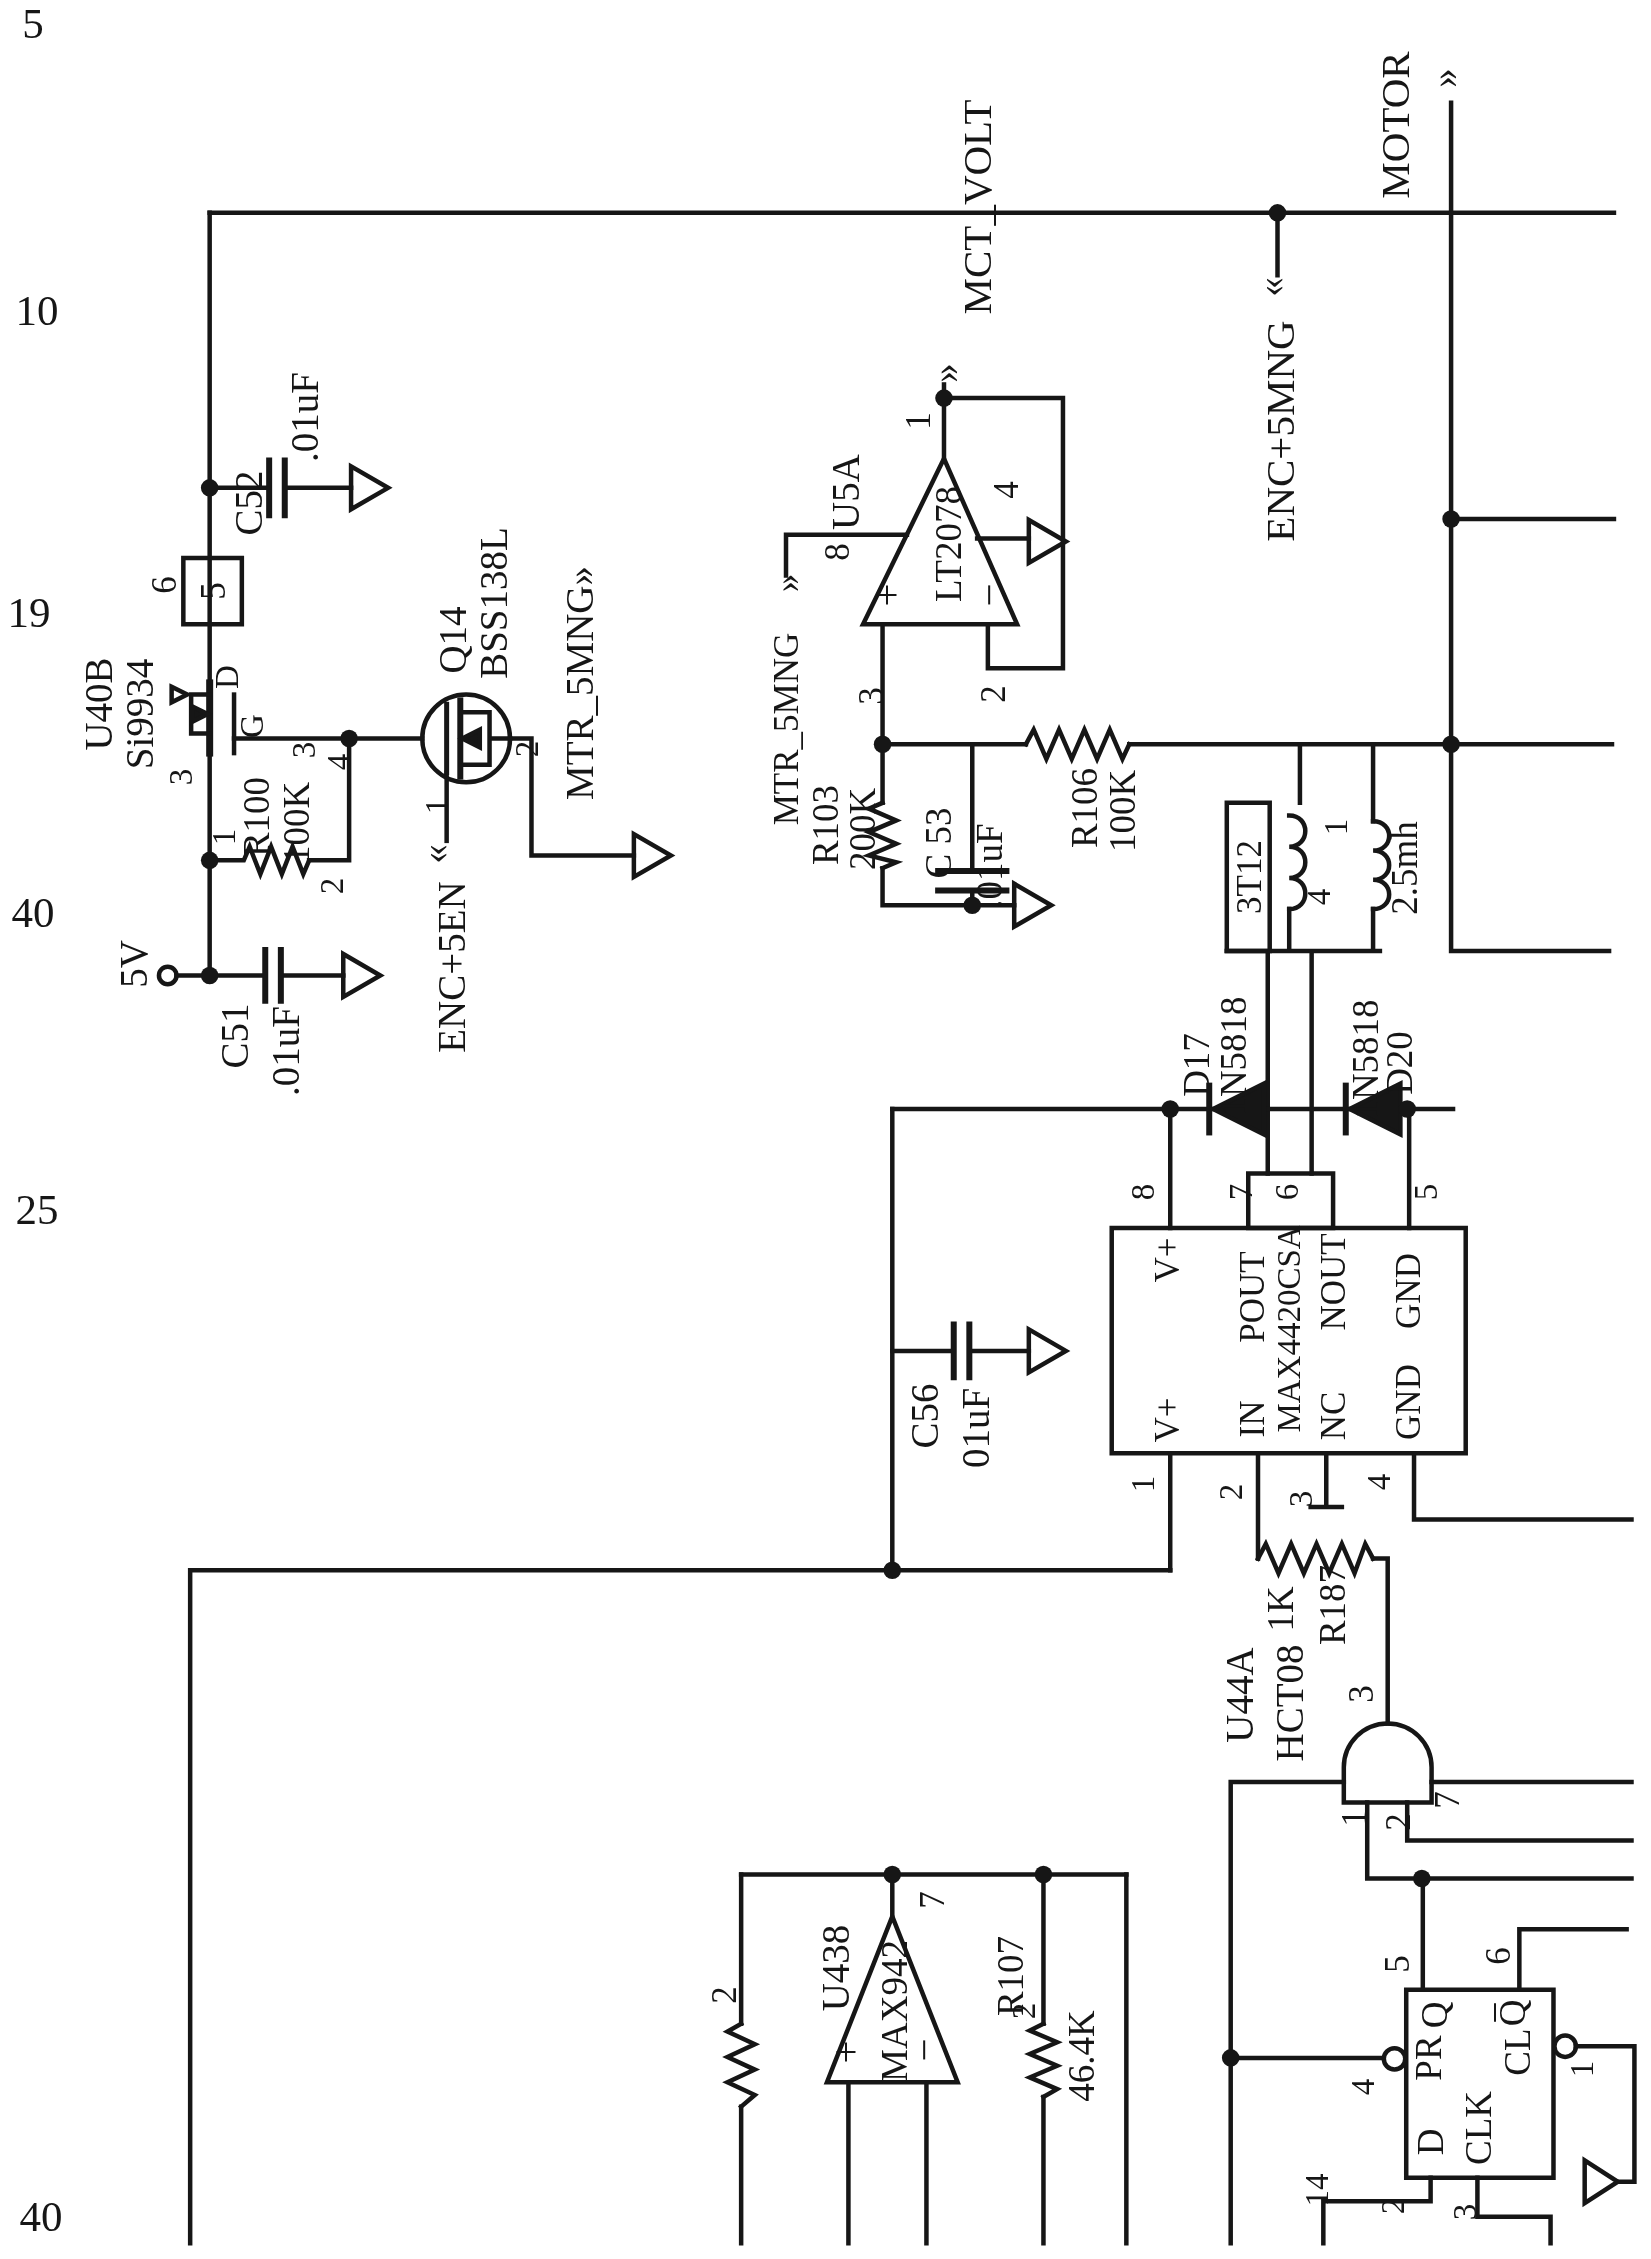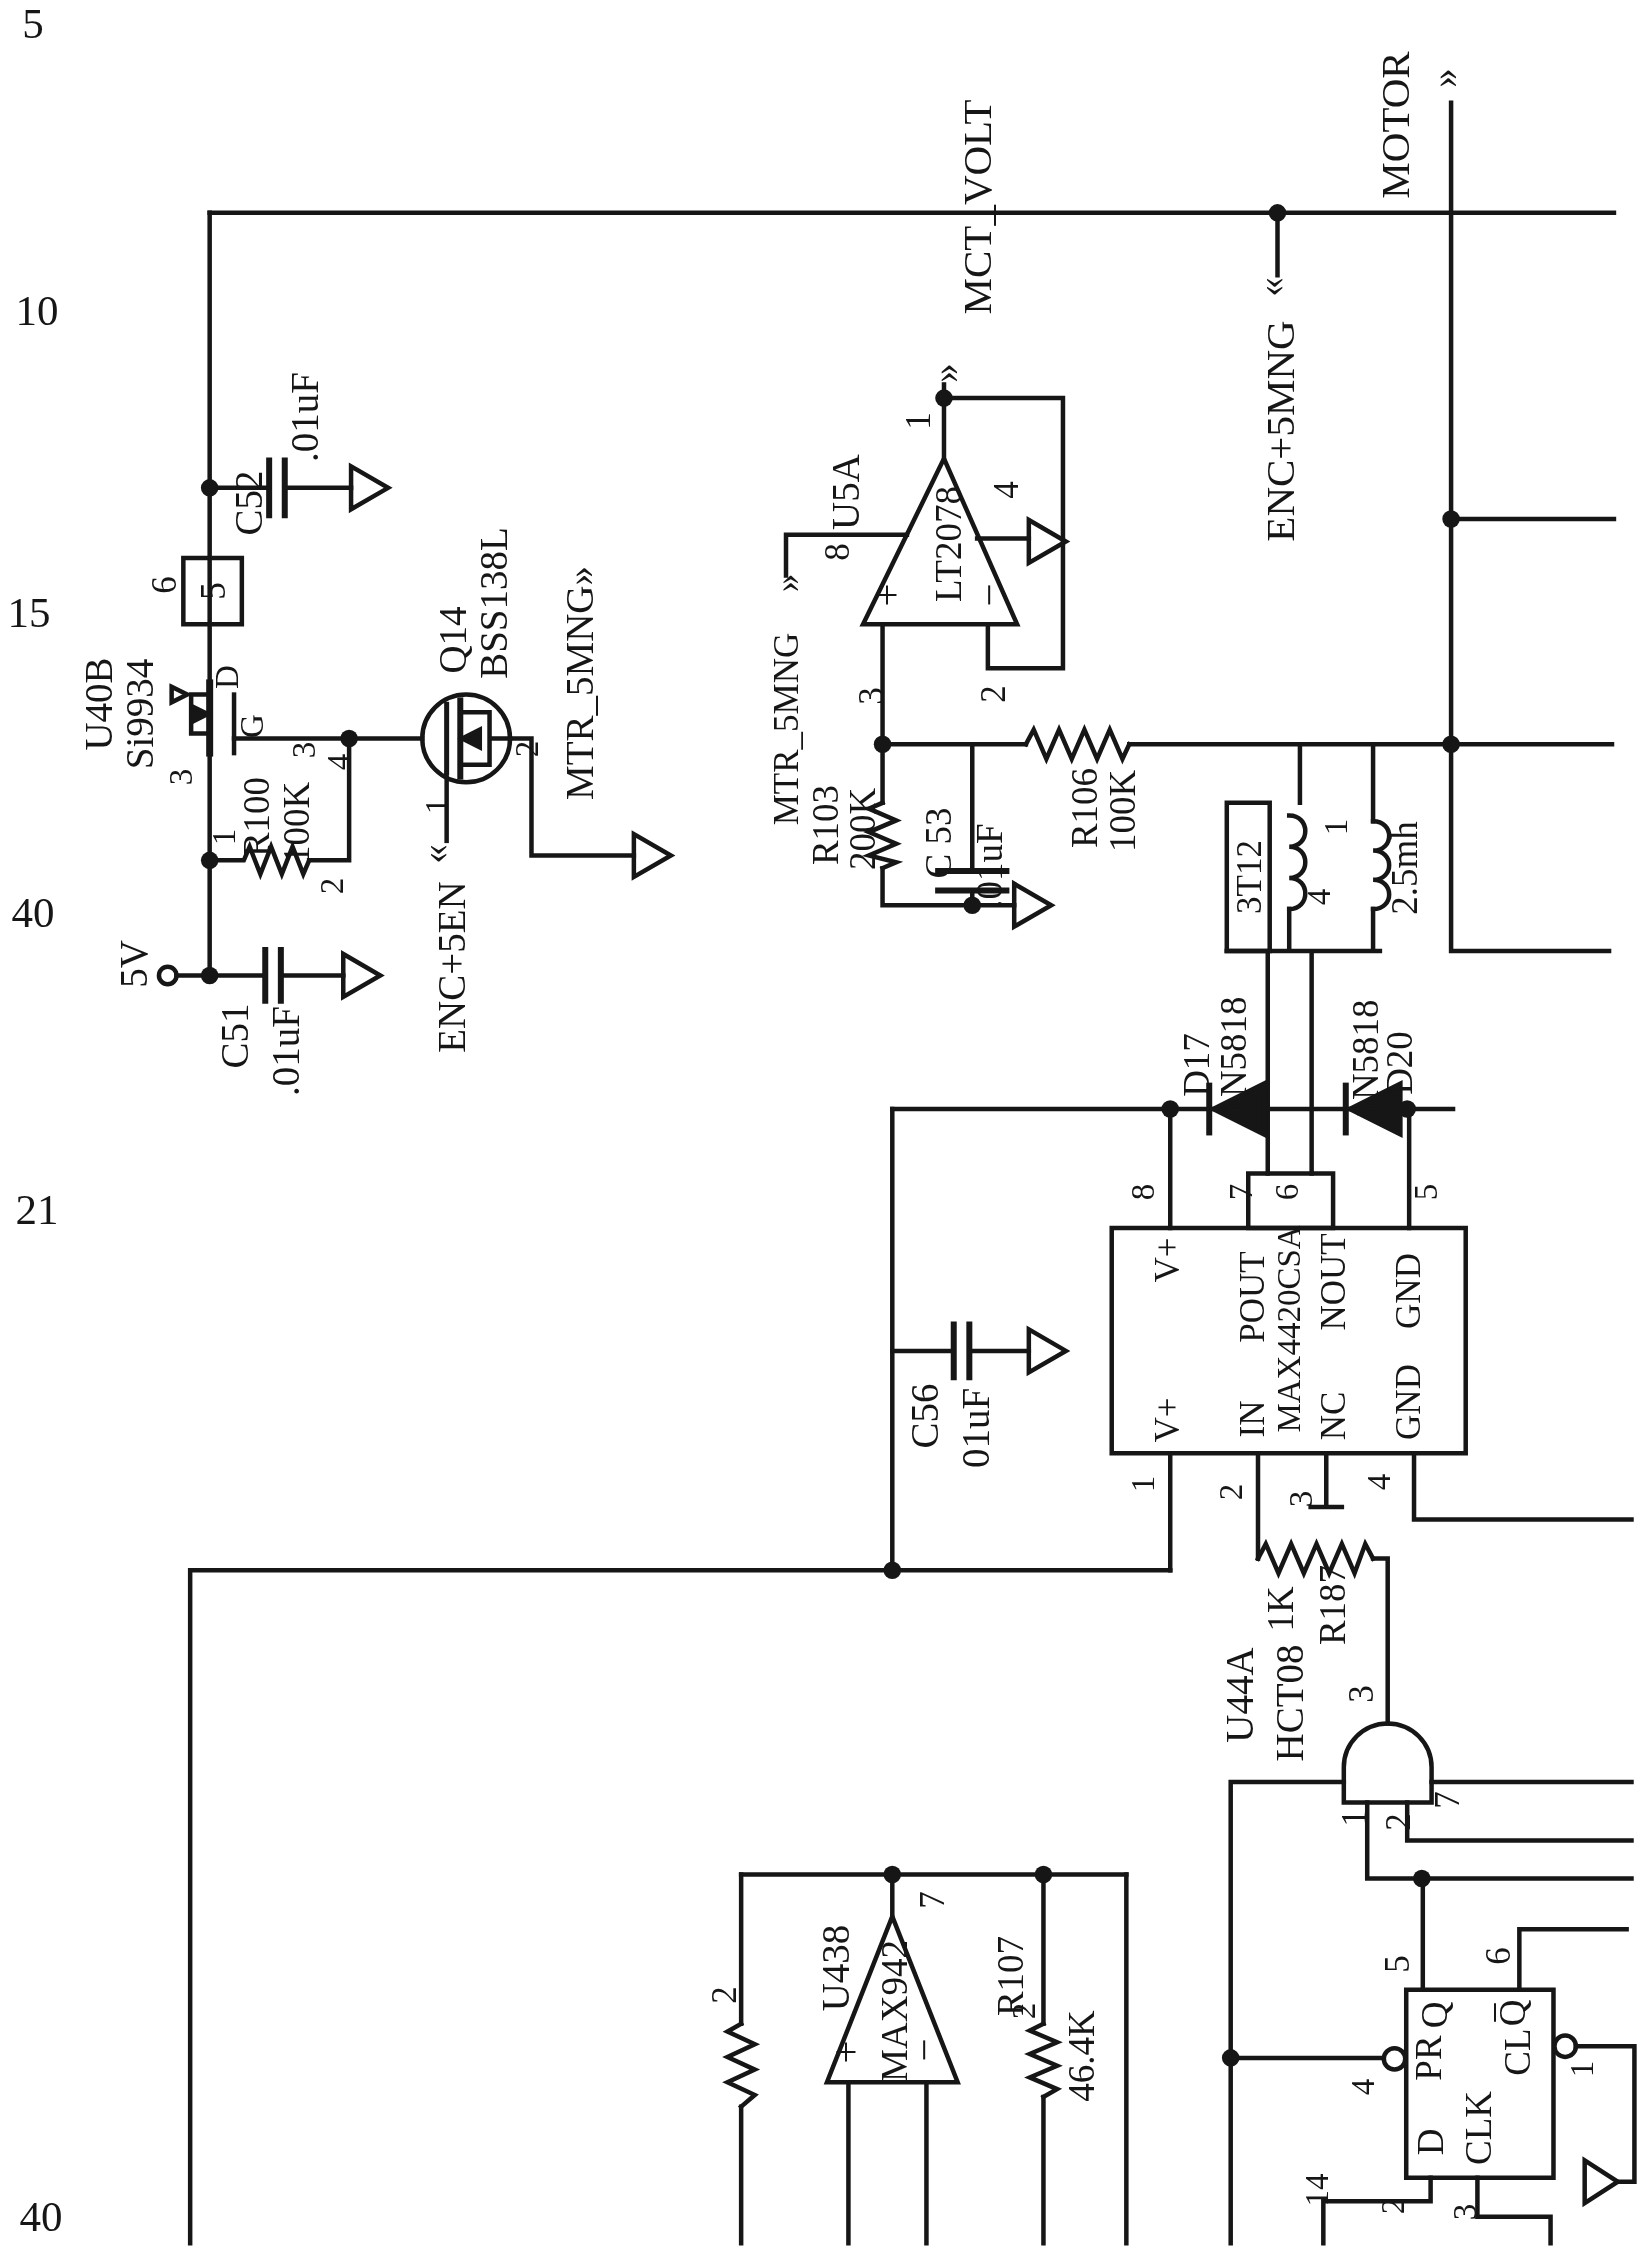--- a/index.html
+++ b/index.html
@@ -156,23 +156,23 @@
     <circle cx="915" cy="1922" r="9"></circle>
     <circle cx="1070" cy="1922" r="9"></circle>
     <circle cx="1458" cy="1926" r="9"></circle>
     <circle cx="1262" cy="2110" r="9"></circle>
   </g>
 </svg>
 
 <div class="labels">
       <span class="lb" style="left: 33px; top: 23.4px; font-size: 43px; transform: translate(-50%, -50%) rotate(0deg);">5</span>
       <span class="lb" style="left: 37px; top: 310px; font-size: 43px; transform: translate(-50%, -50%) rotate(0deg);">10</span>
-      <span class="lb" style="left: 29px; top: 612px; font-size: 43px; transform: translate(-50%, -50%) rotate(0deg);">15</span>
+      <span class="lb" style="left: 29px; top: 612px; font-size: 43px; transform: translate(-50%, -50%) rotate(0deg);">19</span>
       <span class="lb" style="left: 33px; top: 912px; font-size: 43px; transform: translate(-50%, -50%) rotate(0deg);">40</span>
-      <span class="lb" style="left: 37px; top: 1209px; font-size: 43px; transform: translate(-50%, -50%) rotate(0deg);">21</span>
+      <span class="lb" style="left: 37px; top: 1209px; font-size: 43px; transform: translate(-50%, -50%) rotate(0deg);">25</span>
       <span class="lb" style="left: 41px; top: 2216px; font-size: 43px; transform: translate(-50%, -50%) rotate(0deg);">40</span>
       <span class="lb" style="left: 304px; top: 417px; font-size: 39px; transform: translate(-50%, -50%) rotate(-90deg);">.01uF</span>
       <span class="lb" style="left: 248px; top: 503px; font-size: 39px; transform: translate(-50%, -50%) rotate(-90deg);">C52</span>
       <span class="lb" style="left: 164px; top: 585px; font-size: 35px; transform: translate(-50%, -50%) rotate(-90deg);">6</span>
       <span class="lb" style="left: 213px; top: 591px; font-size: 35px; transform: translate(-50%, -50%) rotate(-90deg);">5</span>
       <span class="lb" style="left: 98px; top: 704px; font-size: 39px; transform: translate(-50%, -50%) rotate(-90deg);">U40B</span>
       <span class="lb" style="left: 139px; top: 714px; font-size: 39px; transform: translate(-50%, -50%) rotate(-90deg);">Si9934</span>
       <span class="lb" style="left: 227px; top: 677px; font-size: 33px; transform: translate(-50%, -50%) rotate(-90deg);">D</span>
       <span class="lb" style="left: 252px; top: 726px; font-size: 33px; transform: translate(-50%, -50%) rotate(-90deg);">G</span>
       <span class="lb" style="left: 181px; top: 777px; font-size: 33px; transform: translate(-50%, -50%) rotate(-90deg);">3</span>

